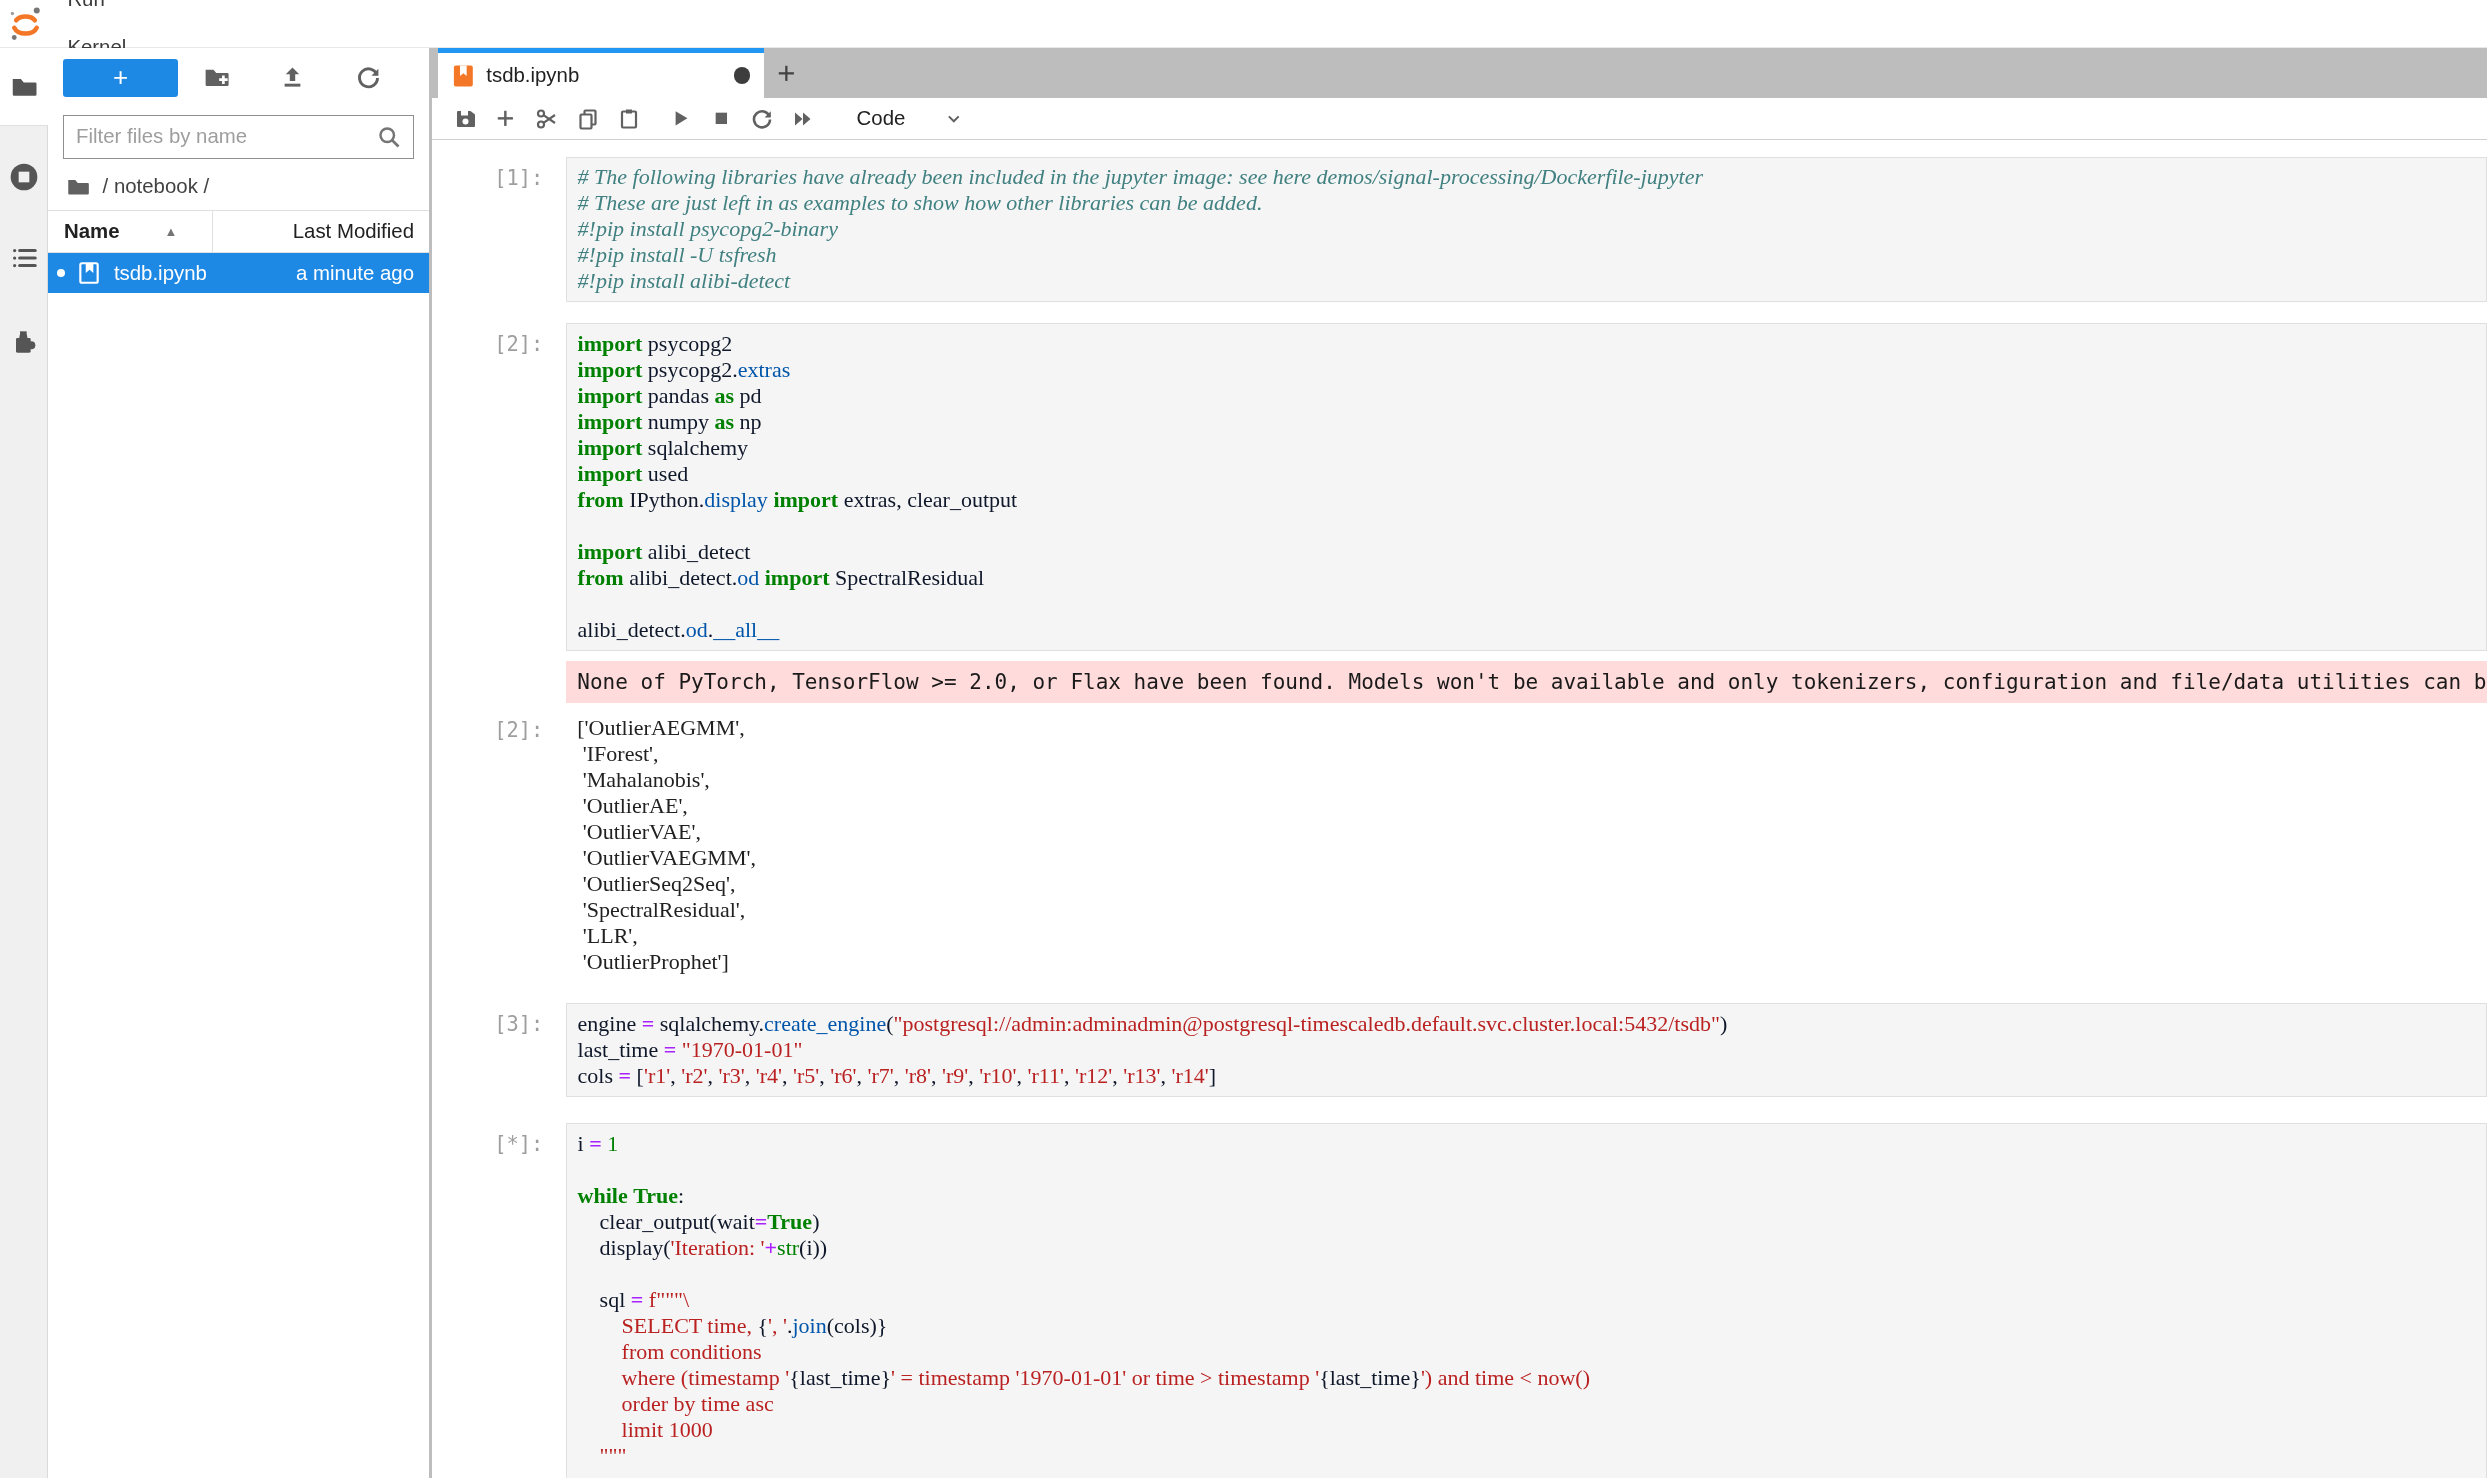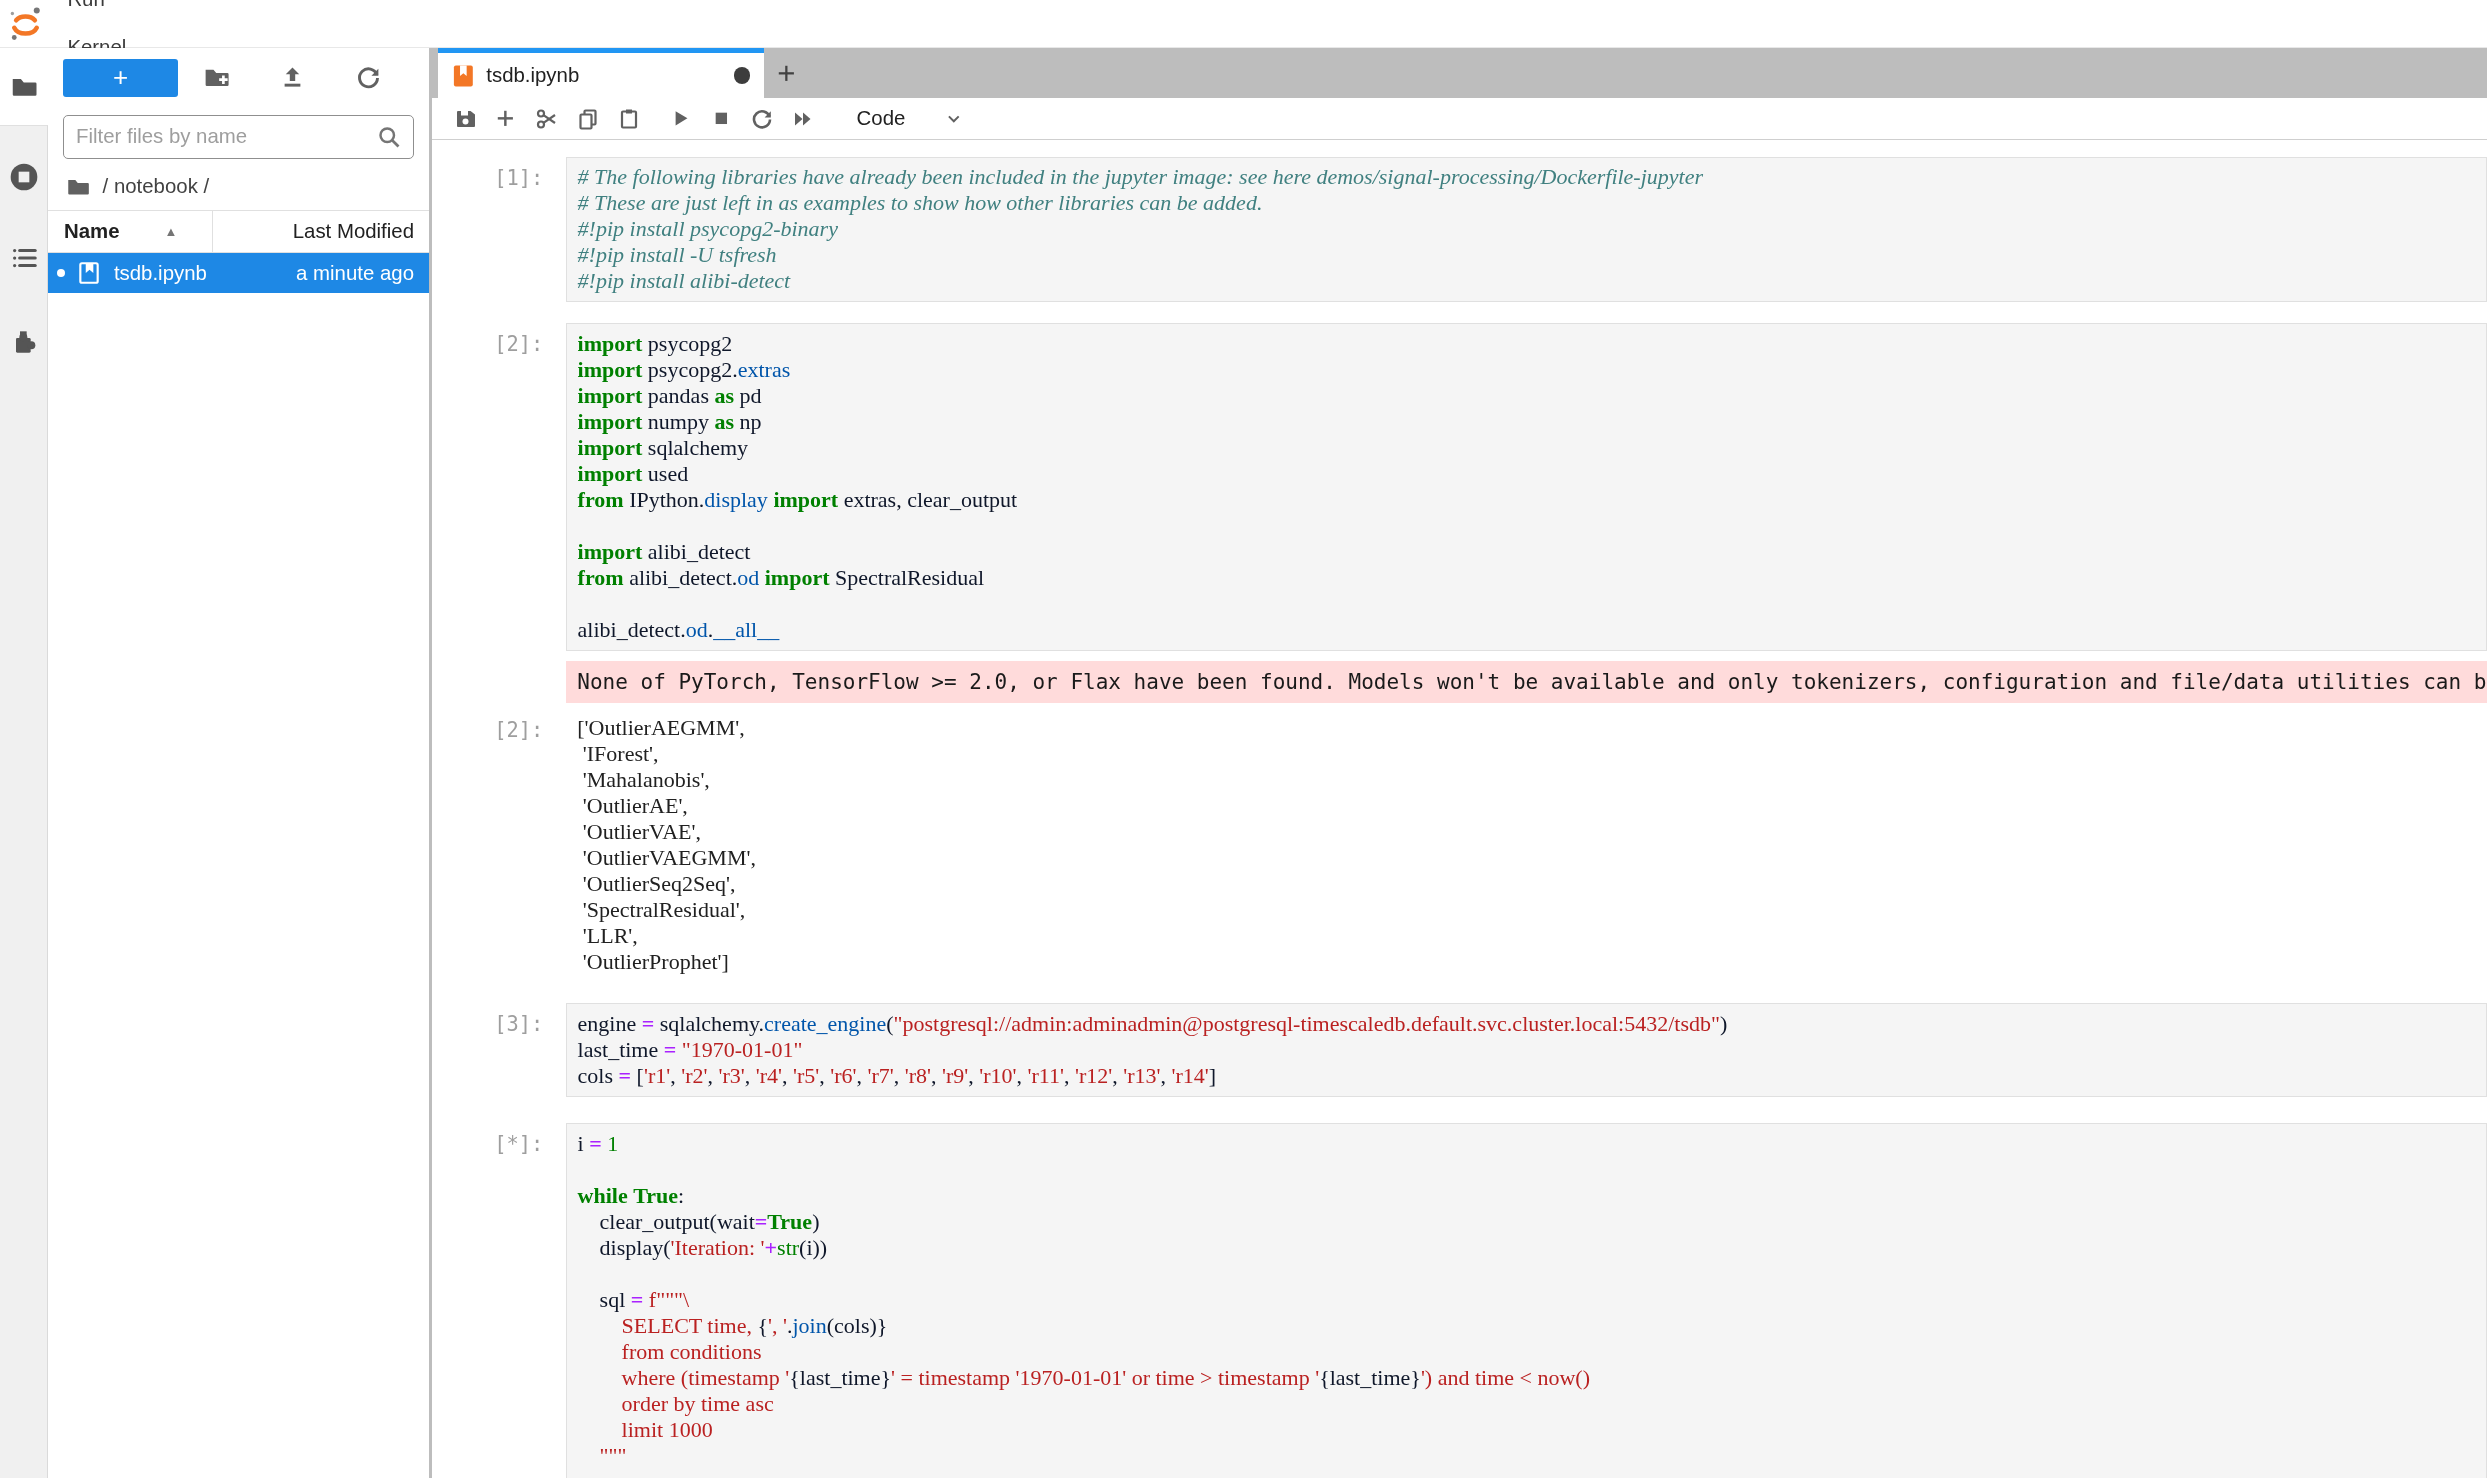--- a/index.html
+++ b/index.html
@@ -26,21 +26,21 @@
   .act-btn { width:48px; height:42px; display:flex; align-items:center; justify-content:center; }
   .act-stop { margin-top:30px; } .act-toc { margin-top:39px; } .act-ext { margin-top:42px; }
 
   
   .filebrowser { width:381px; background:#fff; display:flex; flex-direction:column; }
   .fb-toolbar { display:flex; align-items:center; padding:10.6px 22.7px 6px 15px; }
   .fb-new-btn { width:115px; height:38px; background:#1e88e5; border:none; border-radius:3px;
                 color:#fff; font-size:26px; display:flex; align-items:center; justify-content:center; }
   .fb-tool { flex:1; display:flex; justify-content:center; }
   .fb-filter { margin:12px 15px 4.5px 15px; position:relative; }
-  .fb-filter input { width:100%; height:44px; border:1.5px solid #8f8f8f; border-radius:5px; outline:none;
+  .fb-filter input { width:100%; height:44px; border:1.5px solid #8f8f8f; border-radius:0; outline:none;
                      font-size:20.4px; font-family:"Liberation Sans",sans-serif; padding:0 48px 0 12px; color:#444; }
   .fb-filter input::placeholder { color:#9e9e9e; }
   .fb-search-ico { position:absolute; right:10.6px; top:9px; }
   .fb-crumb { display:flex; align-items:center; padding:10.6px 0 10.6px 16.6px; font-size:20.4px; color:#424242; }
   .fb-crumb-label { margin-left:12px; }
   .fb-divider { border-bottom:0.8px solid #e0e0e0; }
   .fb-head { display:flex; align-items:center; font-size:20.4px; border-bottom:0.8px solid #e0e0e0; }
   .fb-head-name { width:43%; display:flex; align-items:center; padding:9px 0 9px 16px; font-weight:bold; }
   .fb-sort { margin-left:45px; font-size:13px; color:#757575; }
   .fb-head-mod { flex:1; text-align:right; padding:9px 15px 9px 0; border-left:0.8px solid #e0e0e0; }

